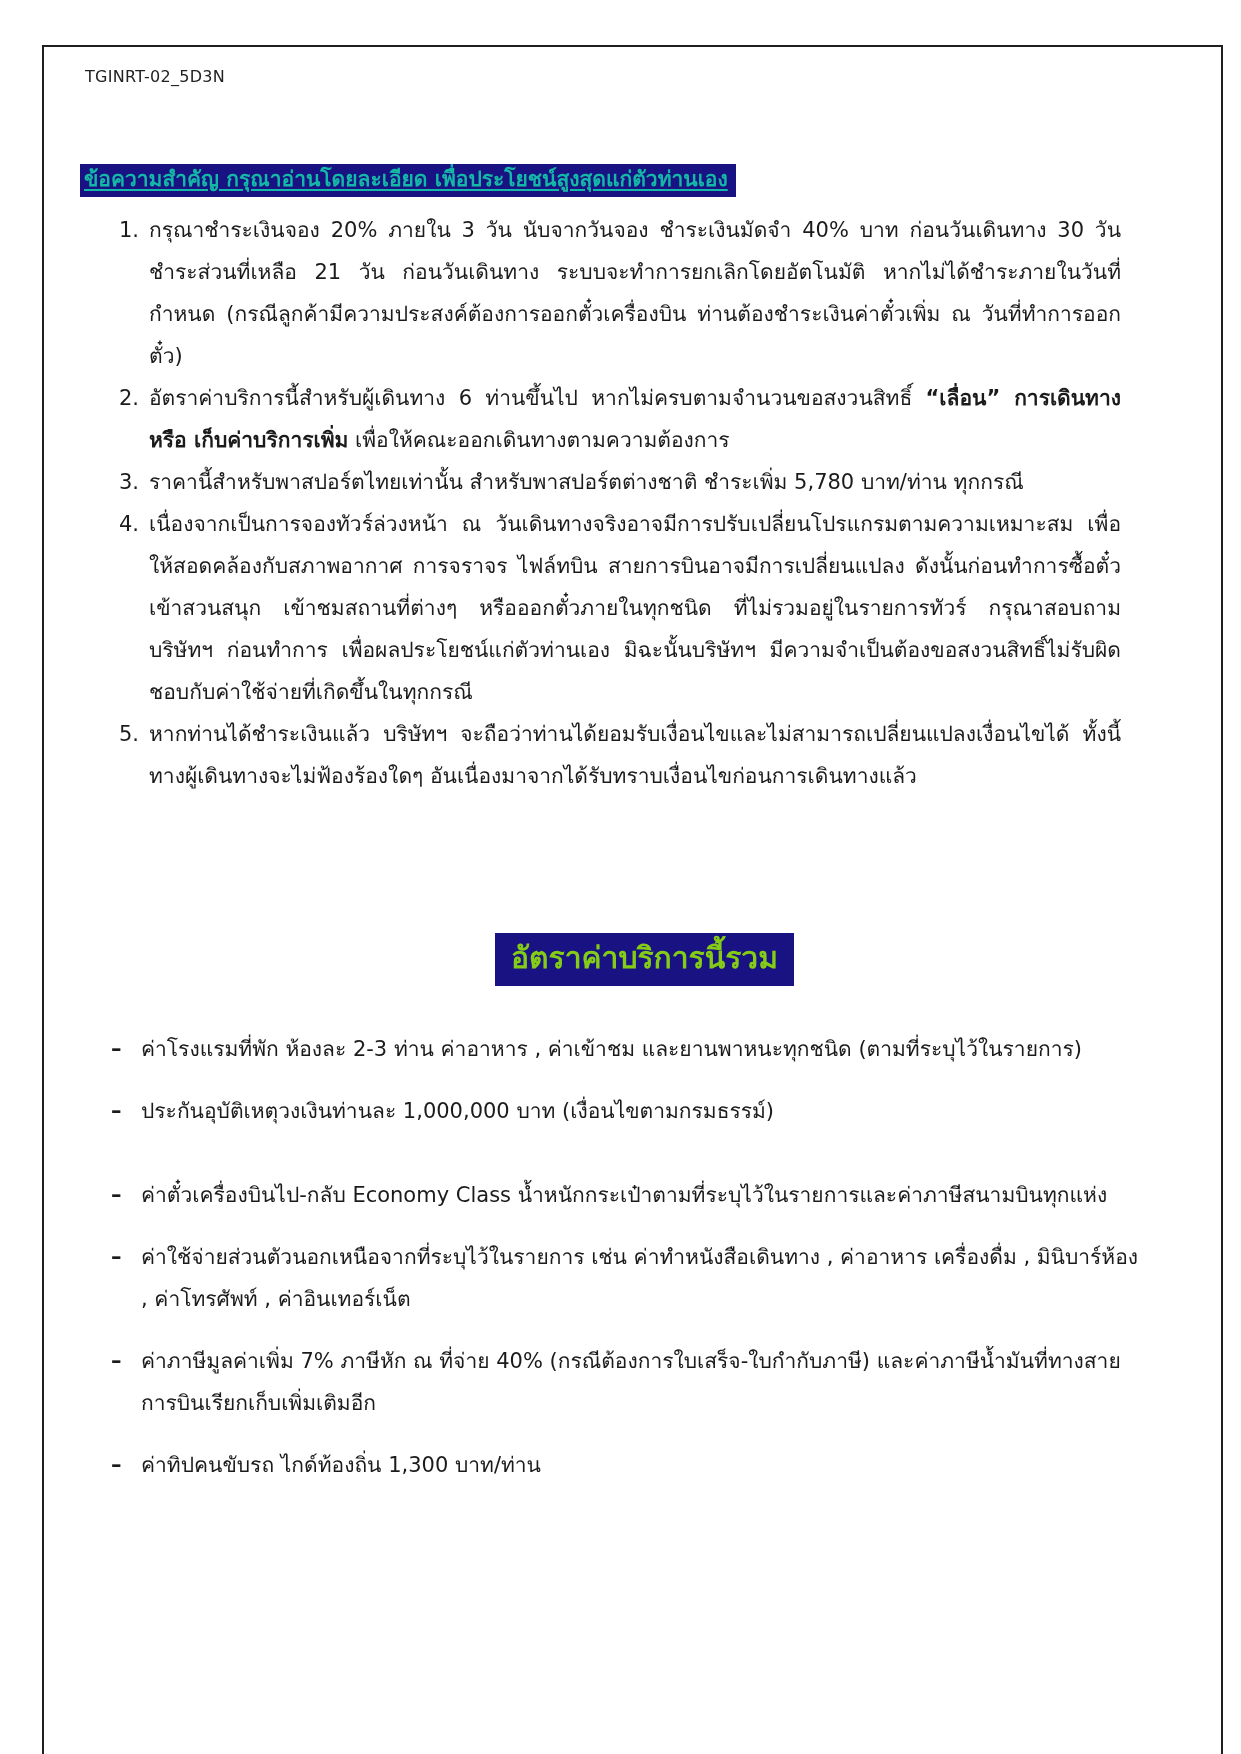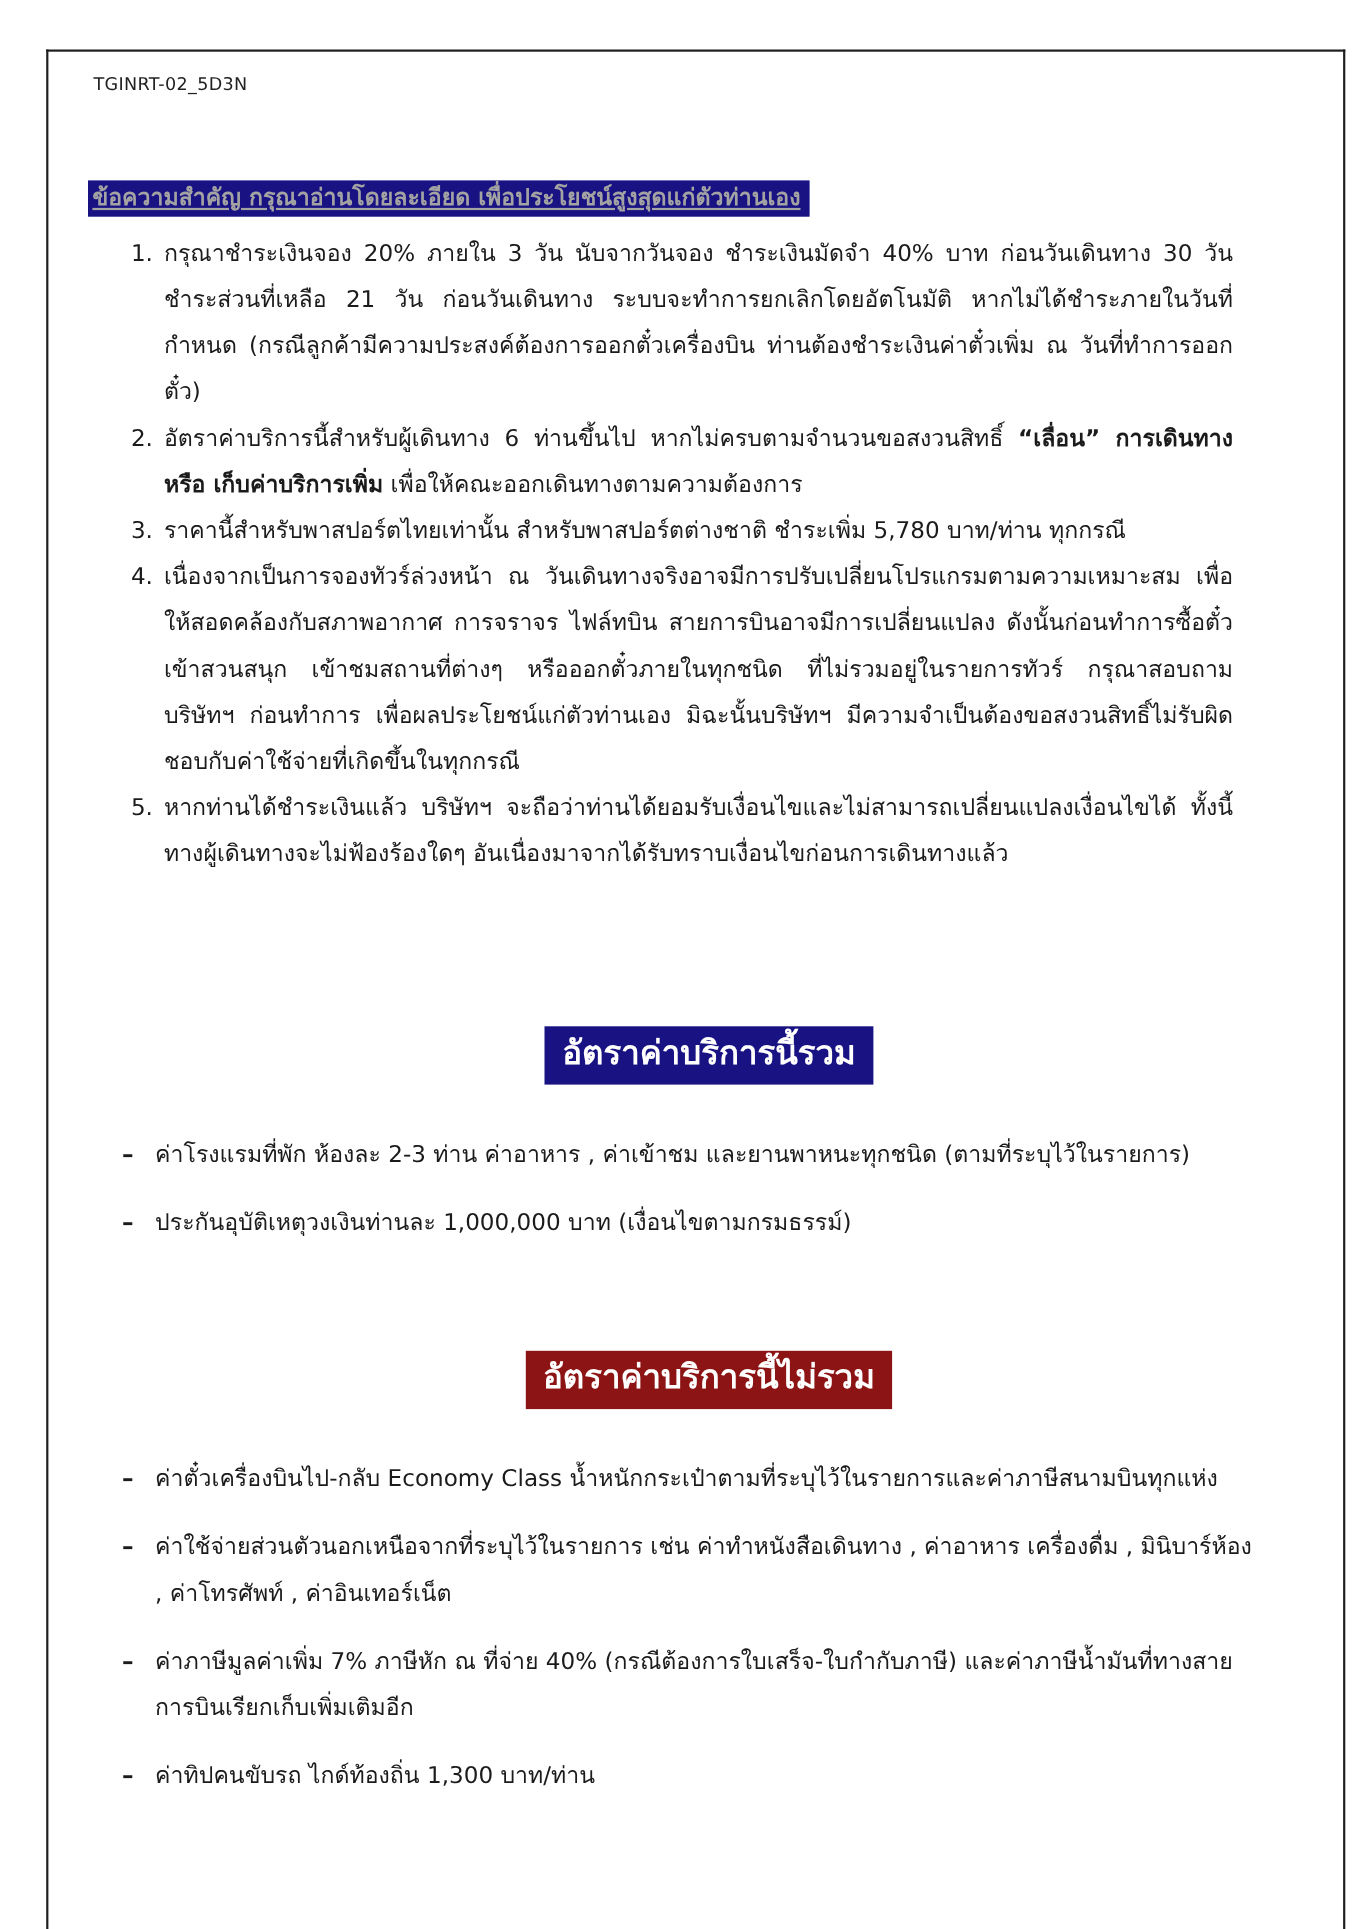--- a/index.html
+++ b/index.html
@@ -31,21 +31,21 @@
     font-size: 16px;
     letter-spacing: 0.3px;
     color: #222;
   }
   .notice-wrap {
     margin: 78px 0 0 12px;
   }
   .notice-title {
     display: inline-block;
     background: #181283;
-    color: #a3a3a3;
+    color: #14b8a6;
     font-weight: bold;
     font-size: 21px;
     line-height: 27px;
     padding: 2px 8px 4px 4px;
     text-decoration: underline;
     text-underline-offset: 3px;
   }
   .terms {
     list-style: none;
     margin: 12px 0 0 0;
@@ -66,21 +66,21 @@
     flex: 1;
     text-align: justify;
   }
   .banner-wrap {
     text-align: center;
   }
   .banner-wrap.included-banner-wrap { margin-top: 136px; }
   .banner-wrap.excluded-banner-wrap { margin-top: 96px; }
   .banner {
     display: inline-block;
-    color: #ffffff;
+    color: #84cc16;
     font-weight: bold;
     font-size: 30px;
     line-height: 36px;
     padding: 7px 16px 10px 16px;
   }
   .banner.blue { background: #181283; }
   .banner.red  { background: #8d1414; }
   .dash-list {
     list-style: none;
     margin: 42px 0 0 0;
@@ -144,23 +144,20 @@
     <li>
       <span class="dash">–</span>
       <span class="item-text">ค่าโรงแรมที่พัก ห้องละ 2-3 ท่าน ค่าอาหาร , ค่าเข้าชม และยานพาหนะทุกชนิด (ตามที่ระบุไว้ในรายการ)</span>
     </li>
     <li>
       <span class="dash">–</span>
       <span class="item-text">ประกันอุบัติเหตุวงเงินท่านละ 1,000,000 บาท (เงื่อนไขตามกรมธรรม์)</span>
     </li>
   </ul>
 
-  <div class="banner-wrap excluded-banner-wrap">
-    <span class="banner red">อัตราค่าบริการนี้ไม่รวม</span>
-  </div>
 
   <ul class="dash-list">
     <li>
       <span class="dash">–</span>
       <span class="item-text">ค่าตั๋วเครื่องบินไป-กลับ Economy Class น้ำหนักกระเป๋าตามที่ระบุไว้ในรายการและค่าภาษีสนามบินทุกแห่ง</span>
     </li>
     <li>
       <span class="dash">–</span>
       <span class="item-text">ค่าใช้จ่ายส่วนตัวนอกเหนือจากที่ระบุไว้ในรายการ เช่น ค่าทำหนังสือเดินทาง , ค่าอาหาร เครื่องดื่ม , มินิบาร์ห้อง , ค่าโทรศัพท์ , ค่าอินเทอร์เน็ต</span>
     </li>

